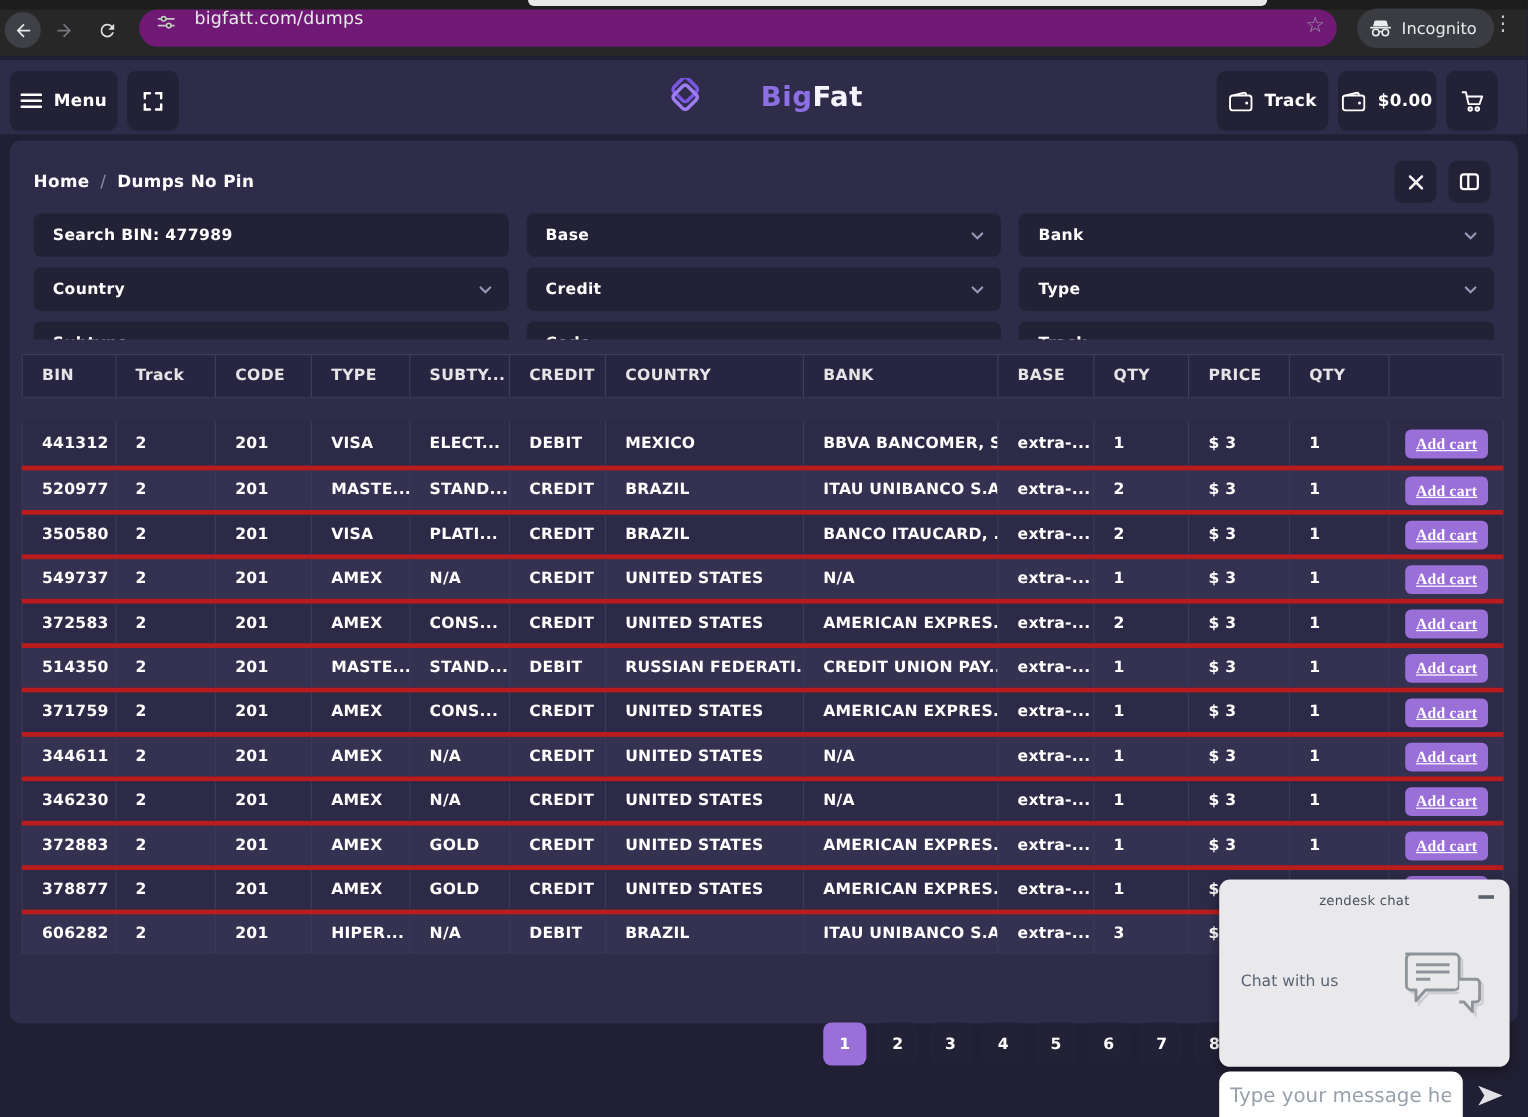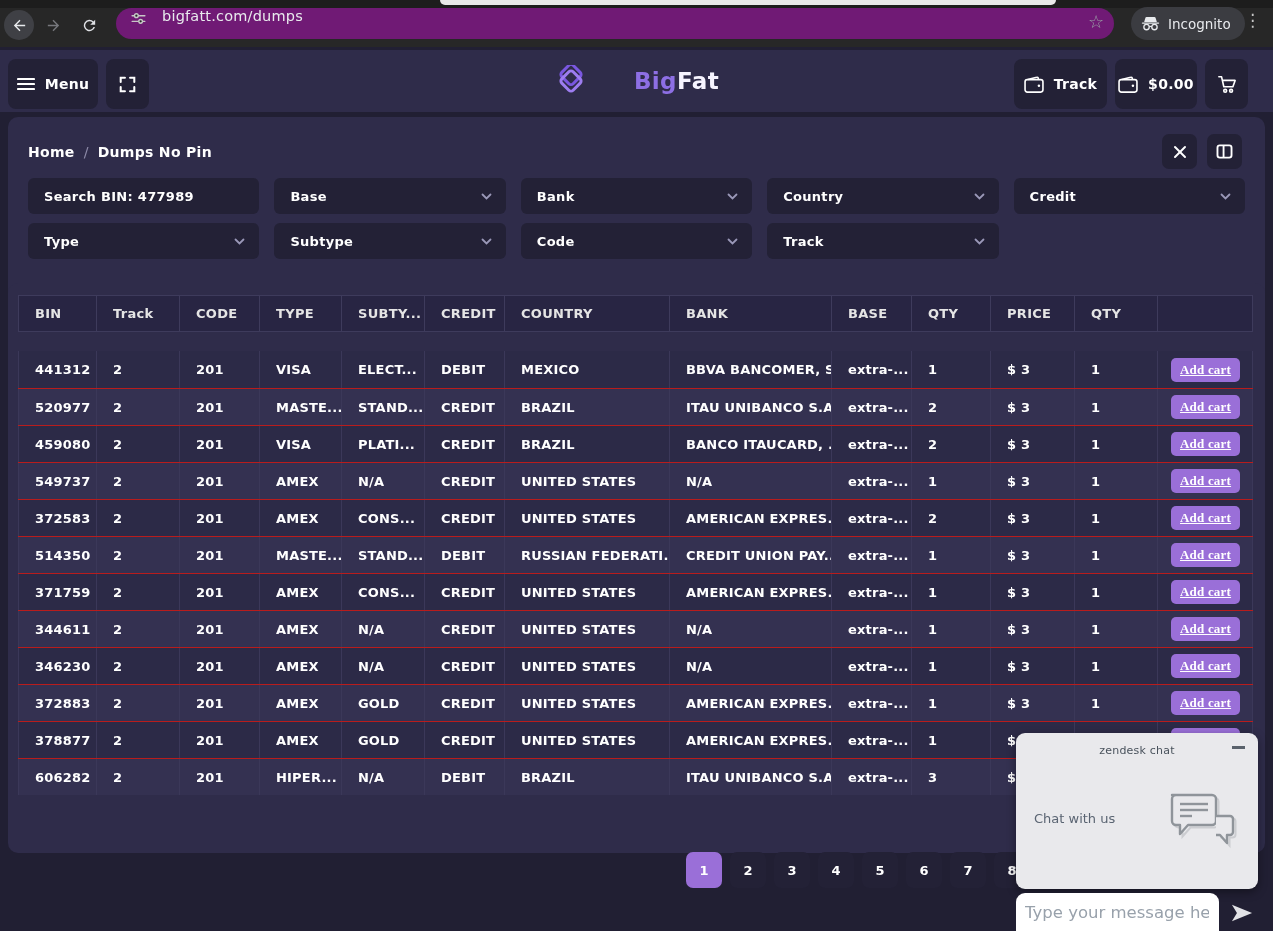--- a/index.html
+++ b/index.html
@@ -51,41 +51,41 @@
 
   .crumbs { position:absolute; left:20px; top:27px; display:flex; gap:9px; align-items:center;
             color:#fff; font-size:14px; font-weight:bold; letter-spacing:.3px; }
   .crumb-sep { color:#8d8aa8; font-weight:normal; }
   .iconbtn { position:absolute; top:17px; width:35px; height:35px; background:#232136; border:none;
              border-radius:7px; color:#fff; display:flex; align-items:center; justify-content:center; cursor:pointer; }
   .close-btn { right:68px; font-size:15px; }
   .cols-btn { right:23px; }
 
   .filter-grid { position:absolute; left:20px; top:61px; width:1217px; display:grid;
-                 grid-template-columns:repeat(5,1fr); gap:9px 15px; }
+                 grid-template-columns:repeat(3,1fr); gap:9px 15px; }
   .fctl { height:36px; background:#232136; border-radius:6px; display:flex; align-items:center;
           justify-content:space-between; padding:0 14px 0 16px; color:#fff; font-size:13px;
           font-weight:bold; letter-spacing:.3px; cursor:pointer; }
   .fctl input { background:transparent; border:none; outline:none; color:#fff; width:100%;
                 font-family:inherit; font-size:13px; font-weight:bold; letter-spacing:.3px; }
   .chev { flex:0 0 auto; }
 
   
   .tbl { position:absolute; left:10px; top:12px; width:1235px; }
   .thead-row, .trow { display:grid;
      grid-template-columns:79px 83px 80px 82px 83px 80px 165px 162px 80px 79px 84px 83px auto; }
   .thead-row { height:37px; border-top:1px solid #3e3b5c; border-bottom:1px solid #3e3b5c;
                background:#282543; margin-bottom:19px; }
   .th { display:flex; align-items:center; padding-left:16px; color:#e5e5e5; font-size:13px;
         font-weight:bold; letter-spacing:.3px; border-right:1px solid #3e3b5c; overflow:hidden; white-space:nowrap; }
   .th:first-child { border-left:1px solid #3e3b5c; }
   .trow { height:37px; }
   .trow:nth-child(odd) { background:#2c2a47; }
   .trow:nth-child(even) { background:#343151; }
-  .trow + .trow { border-top:1px solid #b91c1c; }
+  .trow + .trow { border-top:4px solid #b91c1c; }
   .td { display:flex; align-items:center; padding-left:16px; color:#fff; font-size:13px;
         font-weight:bold; letter-spacing:.2px; border-right:1px solid #3b3859;
         overflow:hidden; white-space:nowrap; }
   .td:first-child { border-left:1px solid #3b3859;text-align:right; }
   .td.action { padding-left:13px;font-family:Liberation Serif, serif; }
   .addcart { background:#9a6fd8; color:#fff; border:none; border-radius:5px; padding:4px 9px;
              font-family:inherit; font-size:13px; font-weight:bold; text-decoration:underline;
              letter-spacing:.2px; cursor:pointer; }
 
   .pager { position:absolute; left:10px; top:569px; display:flex; gap:8px; padding-left:668px; }
@@ -341,21 +341,21 @@
     <div class="td">extra-...</div>
     <div class="td">2</div>
     <div class="td">$ 3</div>
     <div class="td">1</div>
     <div class="td action">
       <button class="addcart">Add cart</button>
     </div>
   </div>
 
   <div class="trow">
-    <div class="td">459080</div>
+    <div class="td">350580</div>
     <div class="td">2</div>
     <div class="td">201</div>
     <div class="td">VISA</div>
     <div class="td">PLATI...</div>
     <div class="td">CREDIT</div>
     <div class="td">BRAZIL</div>
     <div class="td">BANCO ITAUCARD, ...</div>
     <div class="td">extra-...</div>
     <div class="td">2</div>
     <div class="td">$ 3</div>

